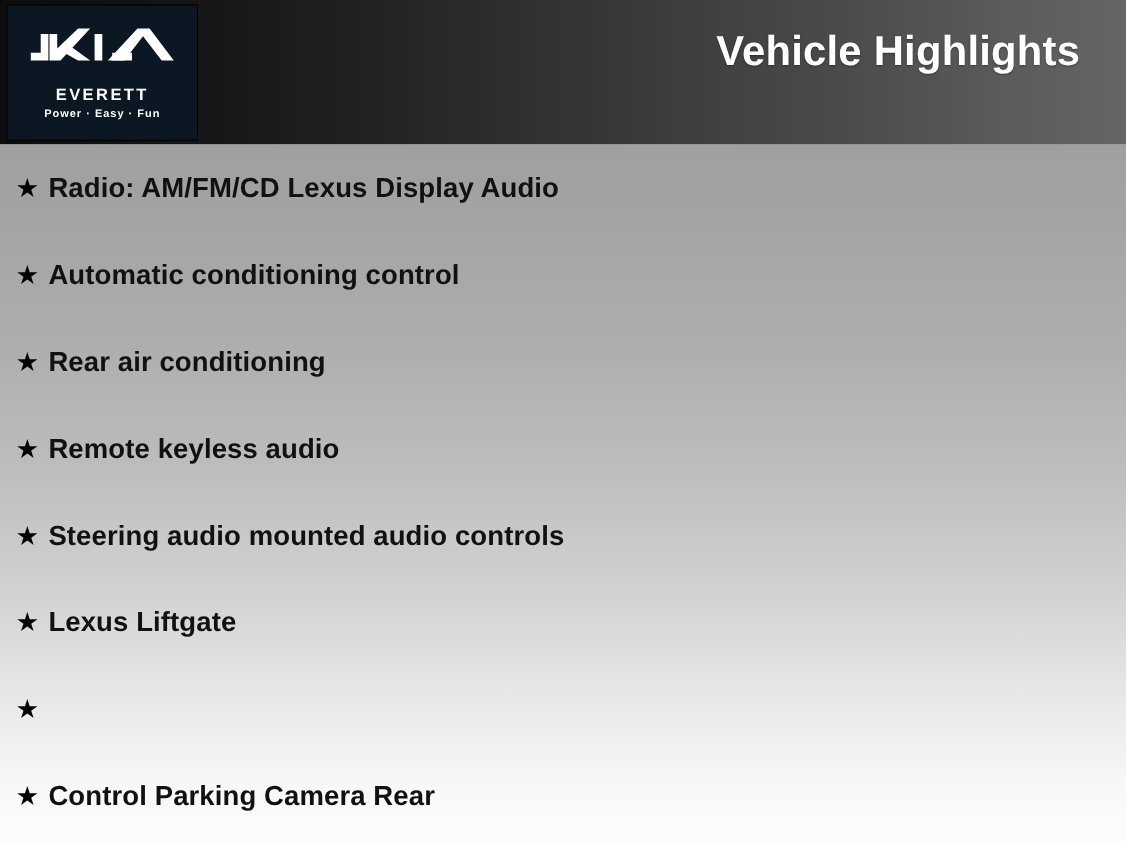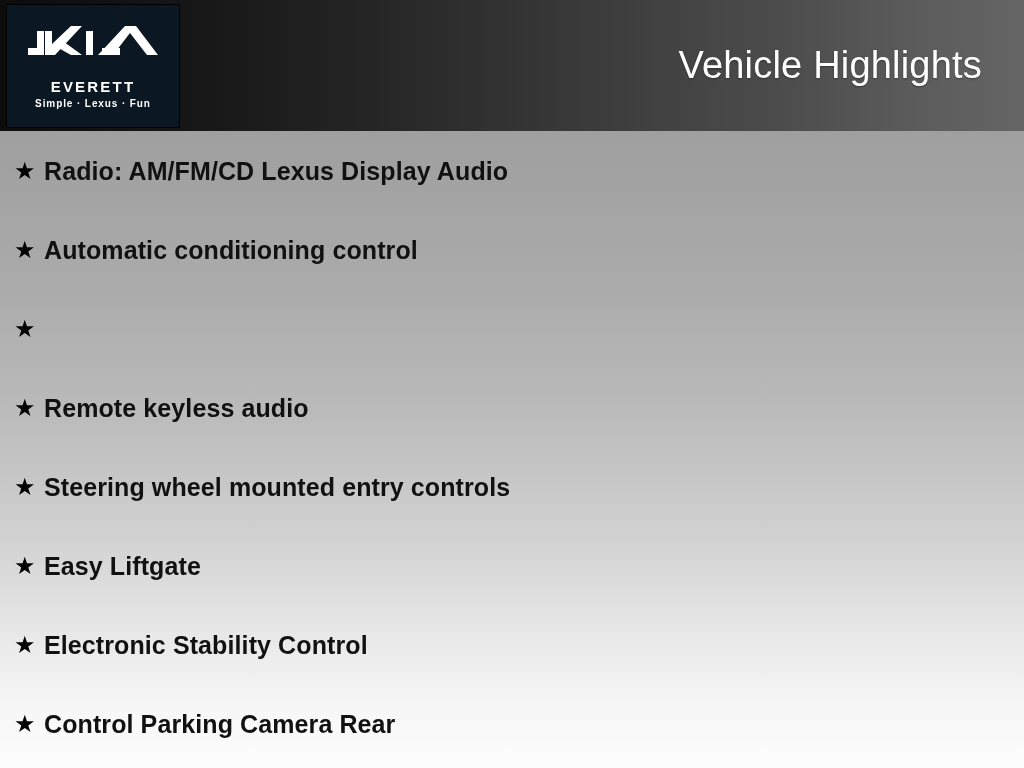--- a/index.html
+++ b/index.html
@@ -94,24 +94,24 @@
     font-size: 10px;
     font-weight: bold;
     letter-spacing: 0.9px;
     line-height: 12px;
     font-family: "Liberation Sans", sans-serif;
   }
 
   .header-title {
     position: absolute;
     right: 42px;
-    top: 42px;
+    top: 24px;
     color: #ffffff;
     font-size: 38px;
-    font-weight: normal;
+    font-weight: bold;
     letter-spacing: 0.2px;
     line-height: 46px;
     white-space: nowrap;
     text-shadow: 0 1px 2px rgba(0,0,0,0.35);
     font-family: "Liberation Sans", sans-serif;
   }
 
   
   .highlights {
     position: absolute;
@@ -170,53 +170,53 @@
           <polygon fill="#ffffff" points="36,60 36,12 50,12 50,38 88,2 110,2 56,60"></polygon>
           <polygon fill="#ffffff" points="52,40 66,28 110,60 88,60"></polygon>
 
           <polygon fill="#ffffff" points="118,60 118,12 132,12 132,60"></polygon>
 
           <polygon fill="#ffffff" points="142,60 196,2 218,2 262,60 240,60 206,16 172,60"></polygon>
           <polygon fill="#ffffff" points="150,60 150,46 186,46 186,60"></polygon>
         </svg>
       </div>
       <div class="logo-dealer">EVERETT</div>
-      <div class="logo-tagline">Simple · Lexus · Fun</div>
+      <div class="logo-tagline">Power · Easy · Fun</div>
     </div>
 
     <div class="header-title">Vehicle Highlights</div>
   </div>
 
   <ul class="highlights">
     <li class="highlight-item">
       <span class="bullet-star">★</span>
       <span class="highlight-label">Radio: AM/FM/CD Lexus Display Audio</span>
     </li>
     <li class="highlight-item">
       <span class="bullet-star">★</span>
       <span class="highlight-label">Automatic conditioning control</span>
     </li>
     <li class="highlight-item">
       <span class="bullet-star">★</span>
+      <span class="highlight-label">Rear air conditioning</span>
     </li>
     <li class="highlight-item">
       <span class="bullet-star">★</span>
       <span class="highlight-label">Remote keyless audio</span>
     </li>
     <li class="highlight-item">
       <span class="bullet-star">★</span>
-      <span class="highlight-label">Steering wheel mounted entry controls</span>
-    </li>
-    <li class="highlight-item">
-      <span class="bullet-star">★</span>
-      <span class="highlight-label">Easy Liftgate</span>
-    </li>
-    <li class="highlight-item">
-      <span class="bullet-star">★</span>
-      <span class="highlight-label">Electronic Stability Control</span>
+      <span class="highlight-label">Steering audio mounted audio controls</span>
+    </li>
+    <li class="highlight-item">
+      <span class="bullet-star">★</span>
+      <span class="highlight-label">Lexus Liftgate</span>
+    </li>
+    <li class="highlight-item">
+      <span class="bullet-star">★</span>
     </li>
     <li class="highlight-item">
       <span class="bullet-star">★</span>
       <span class="highlight-label">Control Parking Camera Rear</span>
     </li>
   </ul>
 
 </div>
 
 </body></html>

